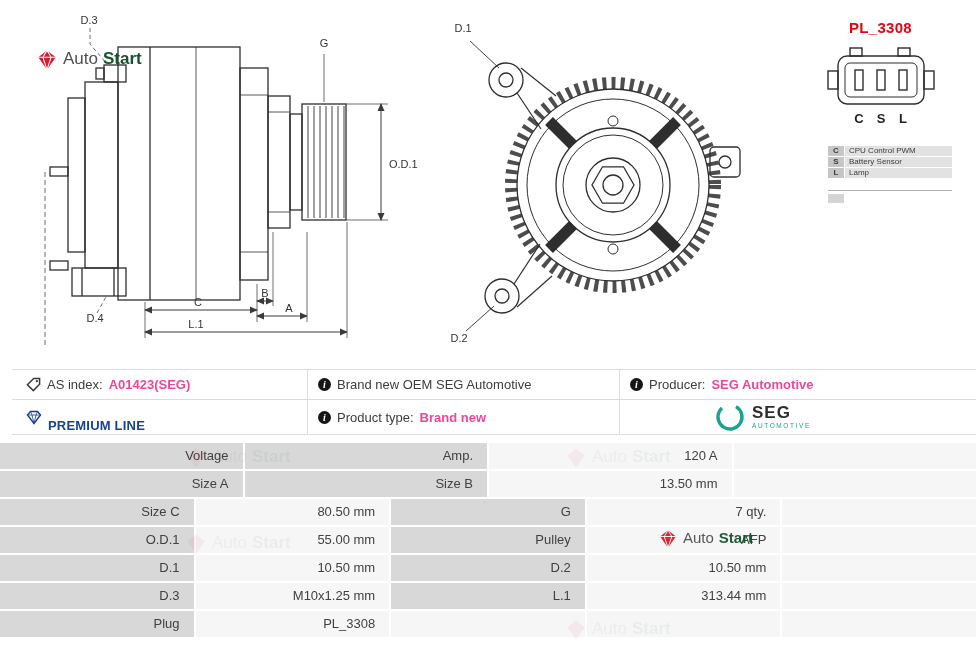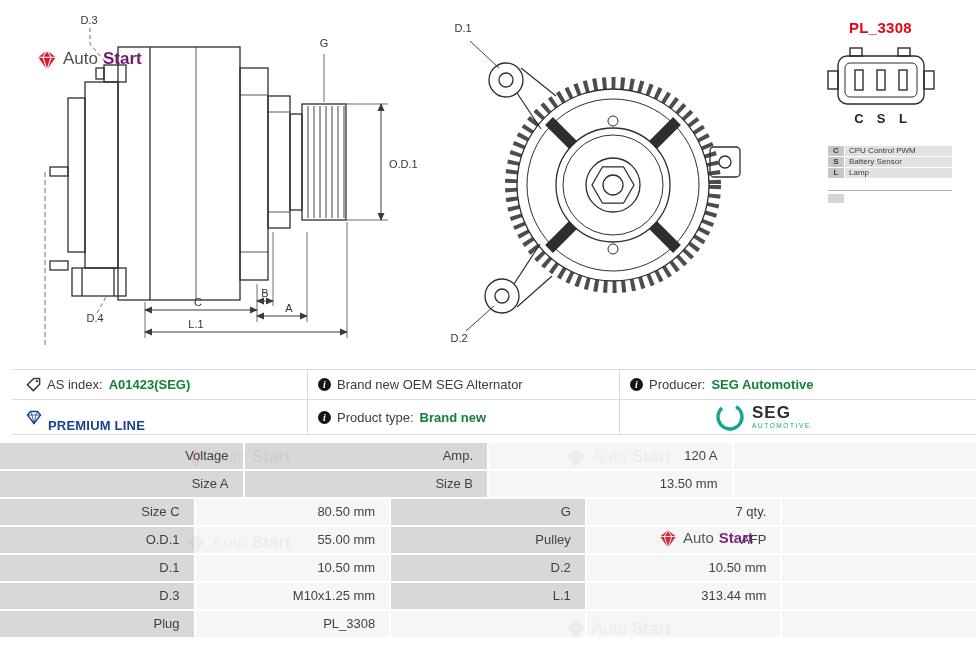--- a/index.html
+++ b/index.html
@@ -20,21 +20,21 @@
 
   .part-code {
     position: absolute; left: 849px; top: 19px;
     font-size: 15px; font-weight: bold; color: #e30613; letter-spacing: .3px;
   }
 
   
   .as-logo { display: flex; align-items: flex-start; gap: 5px; white-space: nowrap; }
   .as-logo svg { width: 22px; height: 22px; flex: none; }
   .as-t1 { font-size: 17px; color: #4f4f4f; }
-  .as-t2 { font-size: 17px; font-weight: bold; color: #701a75; }
+  .as-t2 { font-size: 17px; font-weight: bold; color: #14532d; }
   .as-logo.hdr { position: absolute; left: 36px; top: 49px; }
   .as-logo.wm  { position: absolute; left: 658px; top: 529px; z-index: 6; opacity: .95; }
   .as-logo.wm svg { width: 20px; height: 20px; }
   .as-logo.wm .as-t1, .as-logo.wm .as-t2 { font-size: 15px; }
   .as-logo.ghost { position: absolute; z-index: 5; opacity: .055; }
 
   
   .pin-table { position: absolute; left: 828px; top: 146px; width: 124px; font-size: 8px; color: #3b3b3b; }
   .pin-row { display: flex; height: 10px; margin-bottom: 1px; }
   .pin-key { width: 16px; background: #c6c6c6; text-align: center; line-height: 10px; font-weight: bold; flex: none; }
@@ -45,21 +45,21 @@
   
   .info { position: absolute; left: 12px; top: 369px; width: 976px; border-top: 1px solid #dcdcdc; border-bottom: 1px solid #dcdcdc; background: #fff; }
   .irow { display: flex; align-items: stretch; }
   .irow.r1 { height: 30px; border-bottom: 1px solid #dcdcdc; }
   .irow.r2 { height: 34px; }
   .icell { display: flex; align-items: center; gap: 6px; font-size: 13px; }
   .ic1 { width: 295px; padding-left: 14px; }
   .ic2 { width: 312px; padding-left: 10px; border-left: 1px solid #dcdcdc; }
   .ic3 { flex: 1; padding-left: 10px; border-left: 1px solid #dcdcdc; }
   .lbl { color: #3c3c3c; }
-  .bld { font-weight: bold; color: #15803d; }
+  .bld { font-weight: bold; color: #ec4899; }
   .iico {
     width: 13px; height: 13px; border-radius: 50%; background: #151515; color: #fff;
     font: italic bold 10px "Liberation Serif", serif;
     display: inline-flex; align-items: center; justify-content: center; flex: none;
   }
   .tagico { width: 15px; height: 15px; flex: none; }
   .gemico { width: 16px; height: 15px; flex: none; }
   .premium { color: #18418f; font-weight: bold; letter-spacing: .2px; margin-top: 17px; }
 
   .seg-logo { display: flex; align-items: center; gap: 7px; margin-left: 85px; }
@@ -235,21 +235,21 @@
       <div class="icell ic1">
         <svg class="tagico" viewBox="0 0 16 16">
           <path d="M1.5 8.2 L8.2 1.5 H14.5 V7.8 L7.8 14.5 Z" fill="none" stroke="#3a3a3a" stroke-width="1.6"></path>
           <circle cx="11.6" cy="4.4" r="1.2" fill="#3a3a3a"></circle>
         </svg>
         <span class="lbl">AS index:</span>
         <span class="bld">A01423(SEG)</span>
       </div>
       <div class="icell ic2">
         <span class="iico">i</span>
-        <span class="lbl">Brand new OEM SEG Alternator</span>
+        <span class="lbl">Brand new OEM SEG Automotive</span>
       </div>
       <div class="icell ic3">
         <span class="iico">i</span>
         <span class="lbl">Producer:</span>
         <span class="bld">SEG Automotive</span>
       </div>
     </div>
     <div class="irow r2">
       <div class="icell ic1">
         <svg class="gemico" viewBox="0 0 16 15">

